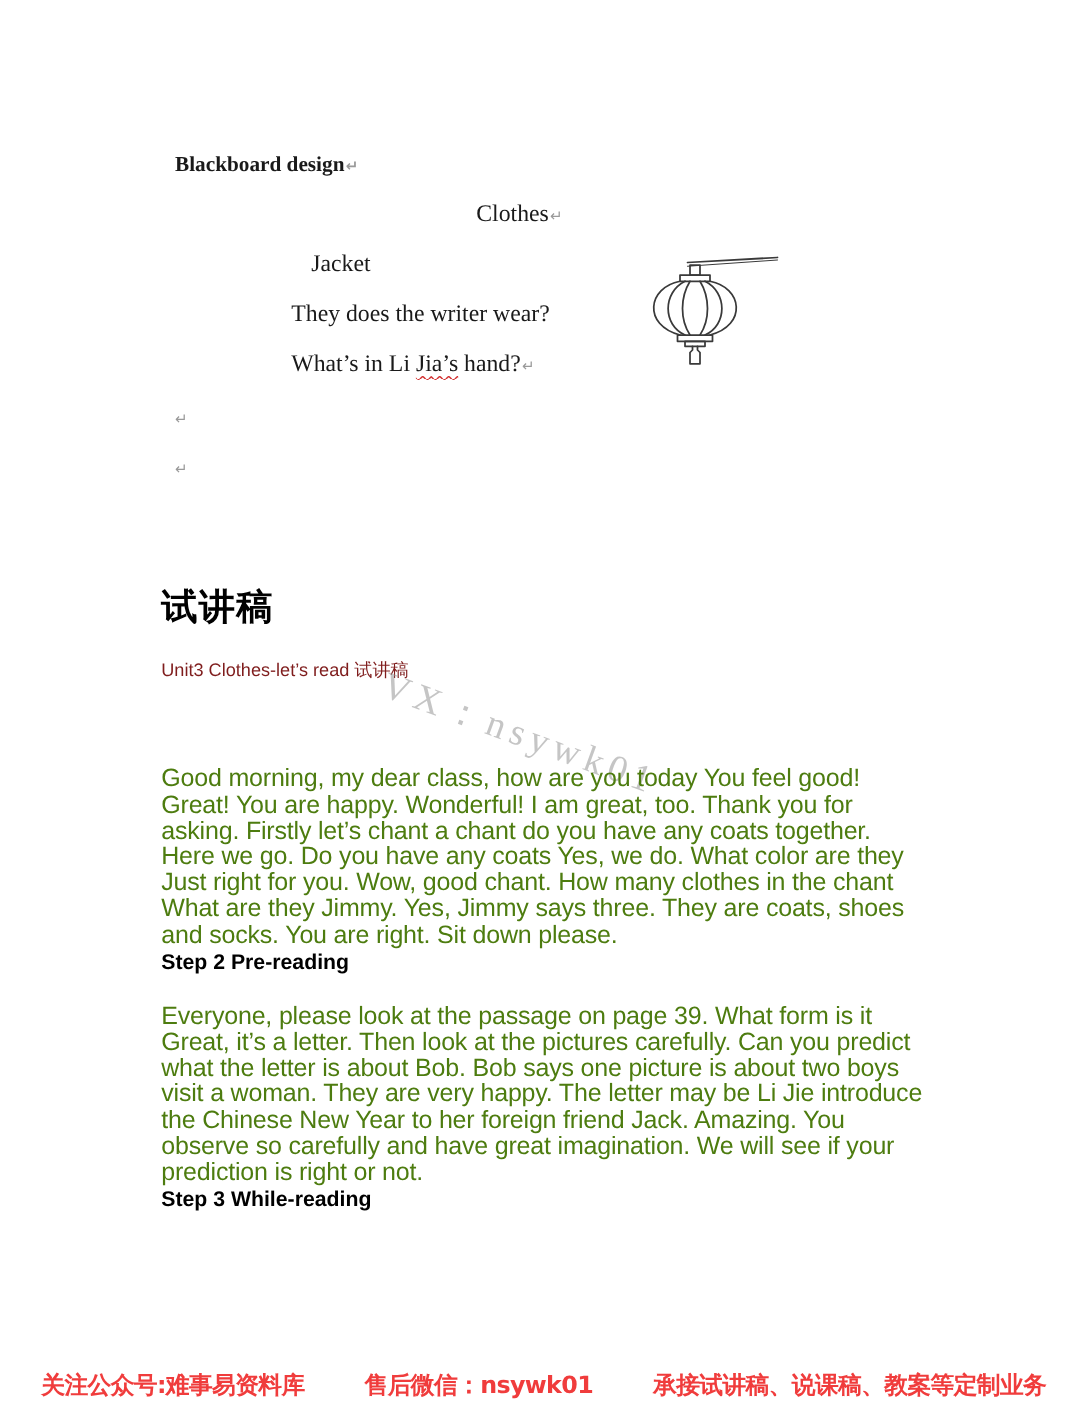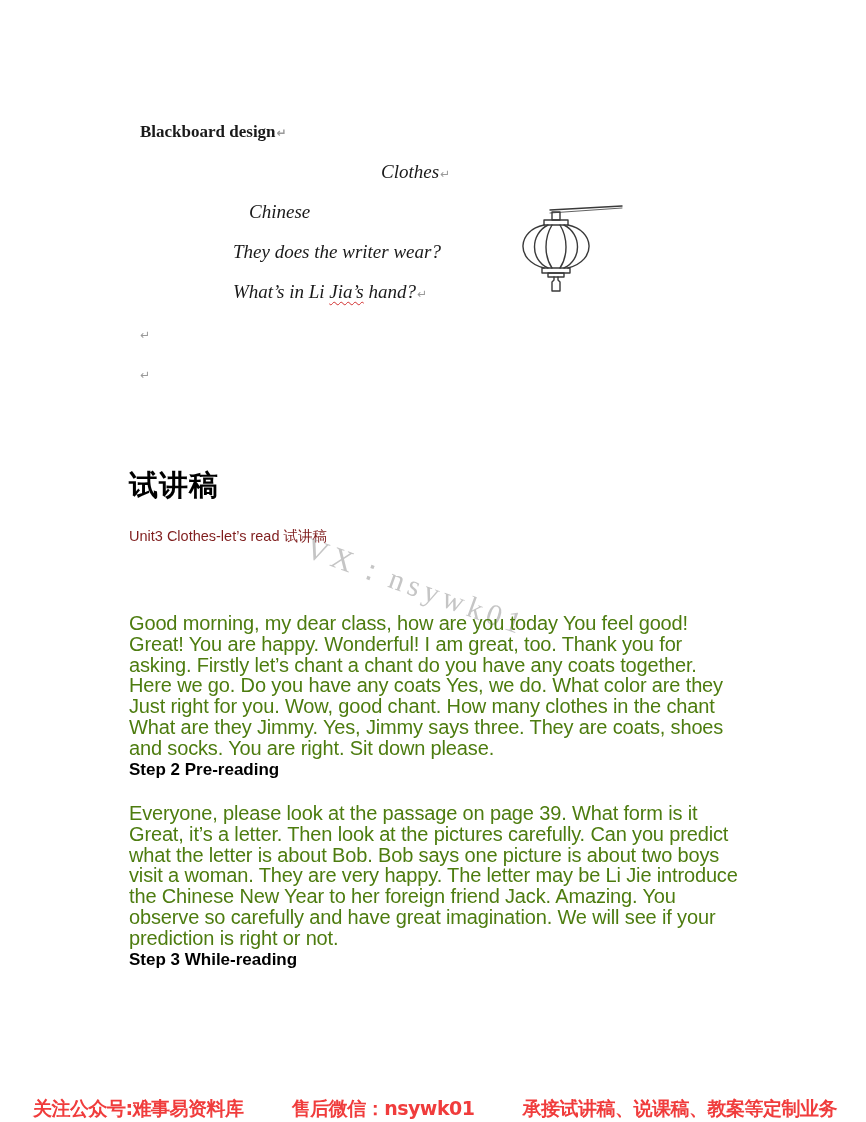--- a/index.html
+++ b/index.html
@@ -31,21 +31,20 @@
       top: 122px;
       font-size: 17px;
       font-weight: bold;
       color: #1a1a1a;
     }
     .bb-line {
       position: absolute;
       font-size: 19px;
       color: #1a1a1a;
       white-space: nowrap;
-      font-style: italic;
     }
     .pmark {
       color: #9a9a9a;
       font-size: 12px;
       margin-left: 1px;
       font-family: "DejaVu Sans", sans-serif;
     }
     .pmark-alone {
       position: absolute;
       color: #9a9a9a;
@@ -132,21 +131,21 @@
   </style>
 </head>
 <body>
 
 <div class="page">
 
   <div class="bb-heading serif"><span>Blackboard design</span><span class="pmark">↵</span></div>
 
   <div class="bb-line serif" style="left:379px; top:161px;"><span>Clothes</span><span class="pmark">↵</span></div>
 
-  <div class="bb-line serif" style="left:247px; top:201px;">Chinese</div>
+  <div class="bb-line serif" style="left:247px; top:201px;">Jacket</div>
 
   <div class="bb-line serif" style="left:231px; top:241px;">They does the writer wear?</div>
 
   <div class="bb-line serif" style="left:231px; top:281px;">What’s in Li <span class="squiggle">Jia’s</span> hand?<span class="pmark">↵</span></div>
 
   <div class="pmark-alone" style="left:138px; top:328px;">↵</div>
   <div class="pmark-alone" style="left:138px; top:368px;">↵</div>
 
   <svg class="lantern" viewBox="0 0 120 100" fill="none" stroke="#3a3a3a" stroke-width="1.4" stroke-linecap="round" stroke-linejoin="round">
 

